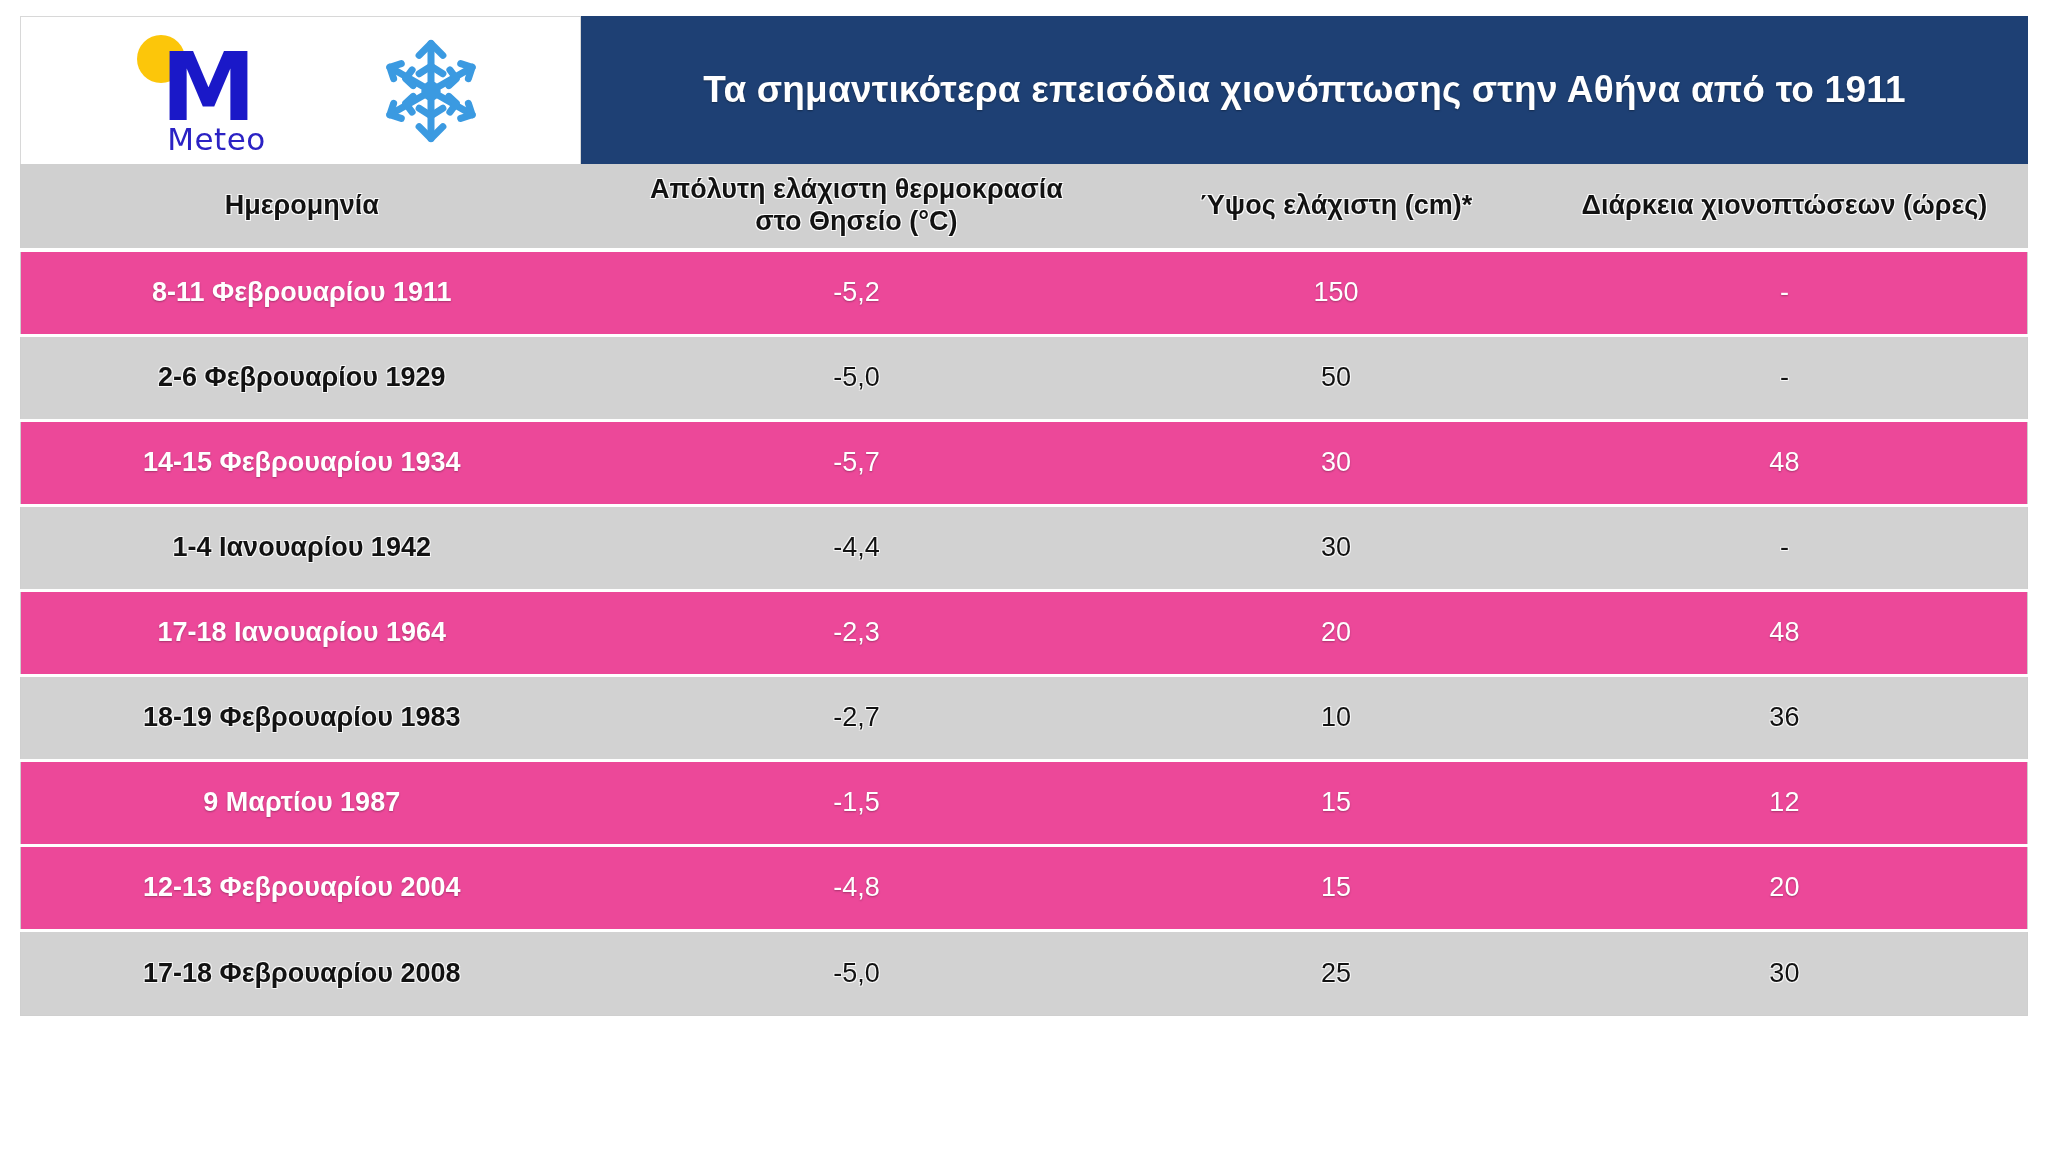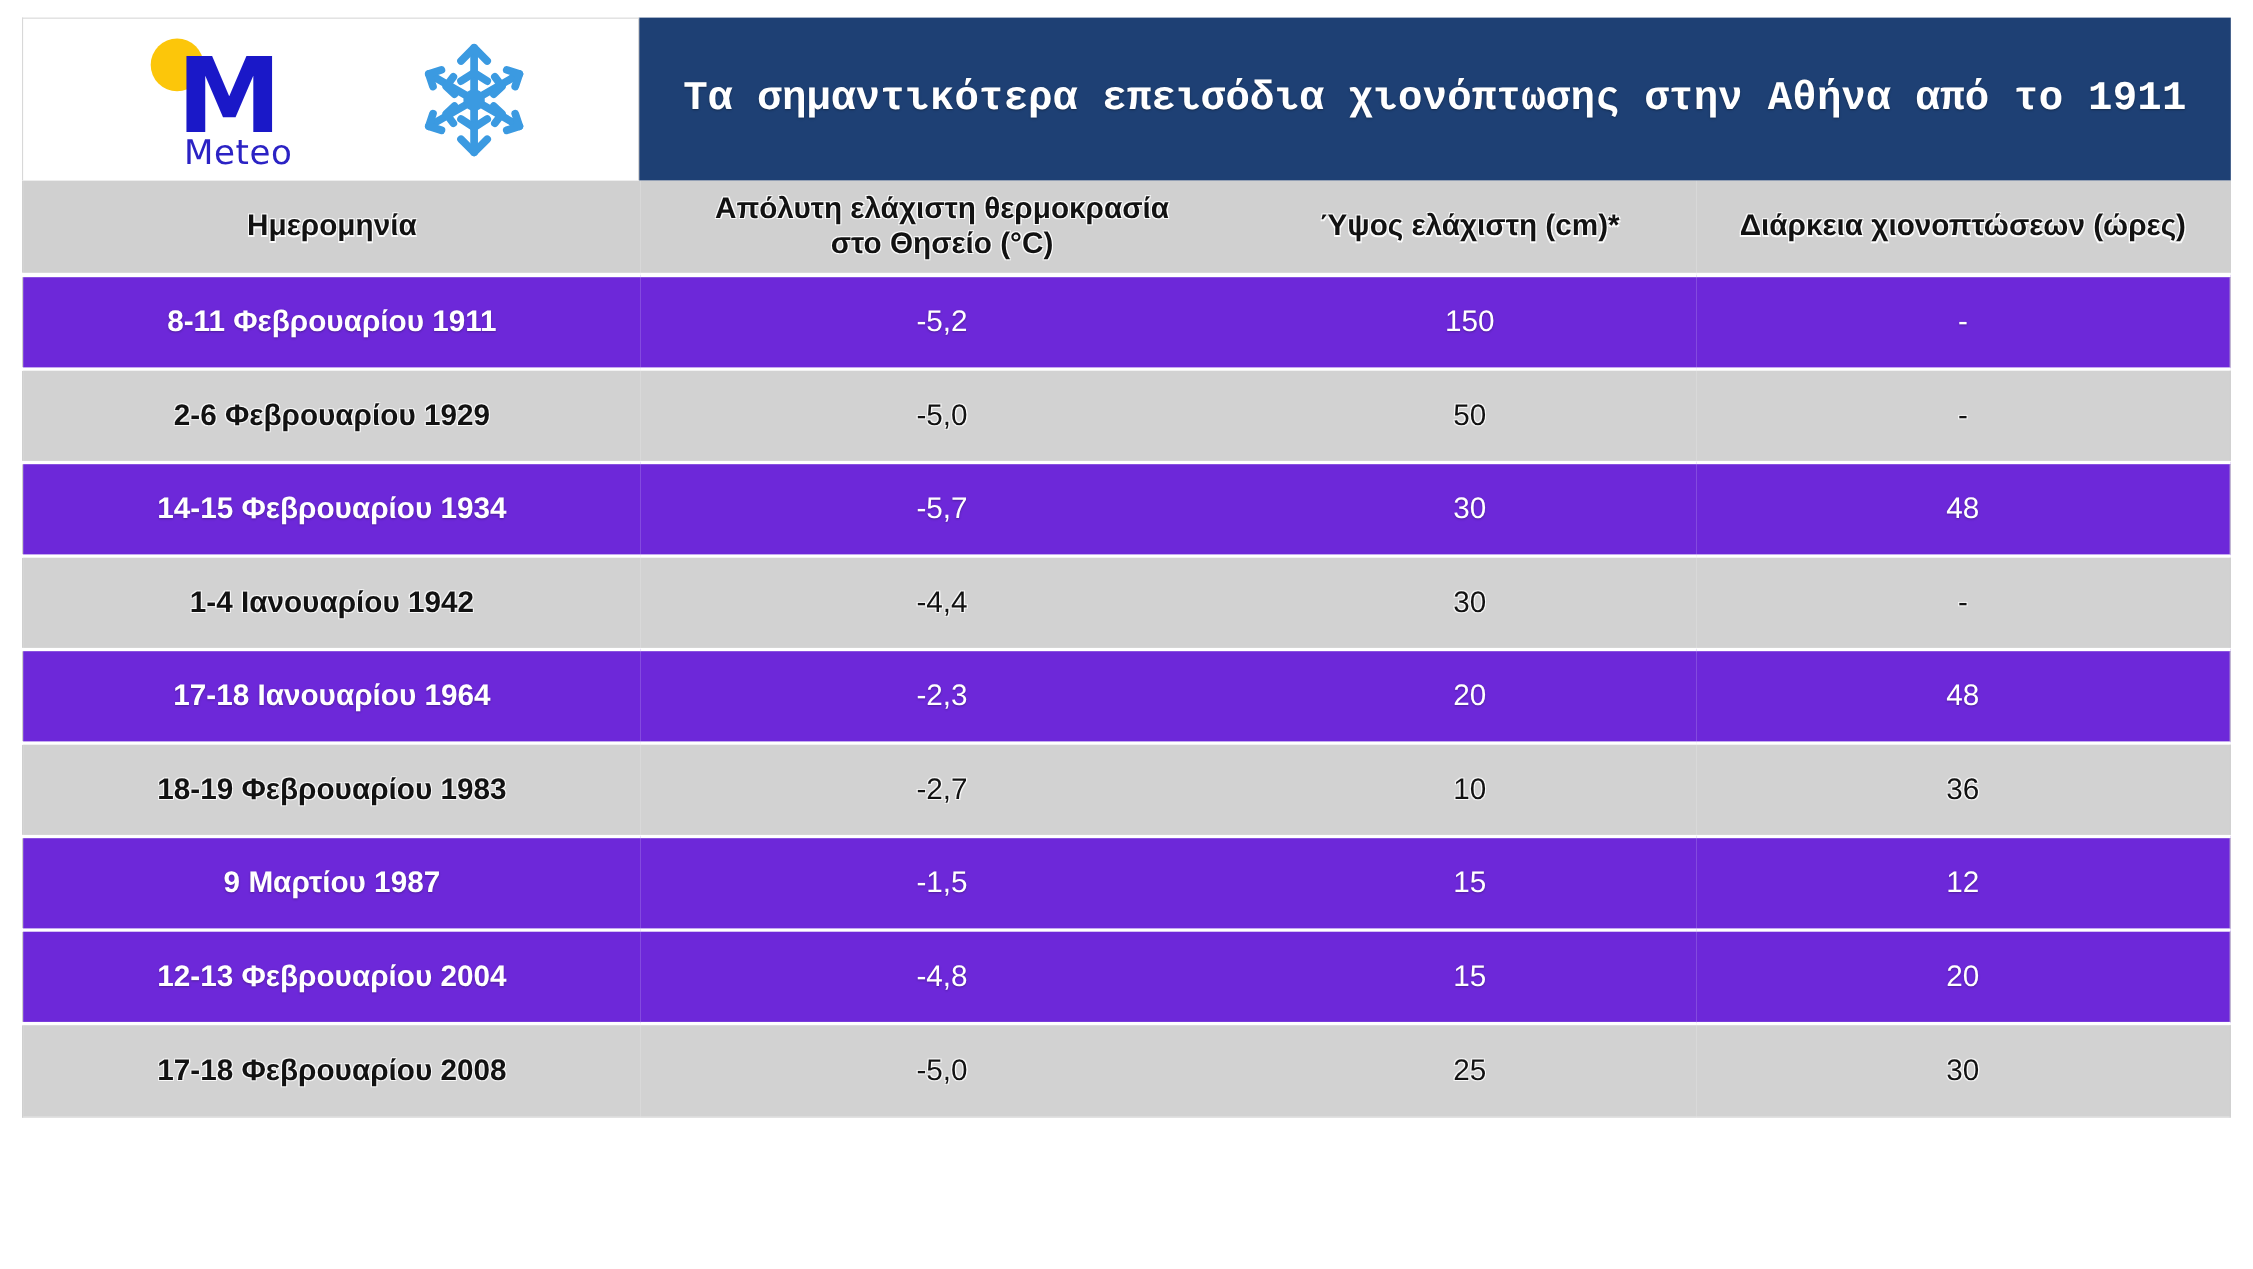--- a/index.html
+++ b/index.html
@@ -105,21 +105,20 @@
     box-sizing: border-box;
     padding: 0 28px;
   }
   .title-text {
     color: #ffffff;
     font-size: 37px;
     font-weight: 700;
     letter-spacing: 0.2px;
     text-align: center;
     text-shadow: 0 1px 2px rgba(0,0,0,0.35);
-    font-family: Liberation Mono, monospace;
   }
 
   
   .table {
     width: 100%;
     border-collapse: collapse;
     table-layout: fixed;
     border: 1px solid #cfcfcf;
     border-top: none;
     box-sizing: border-box;
@@ -157,21 +156,21 @@
     border-bottom: 3px solid #ffffff;
   }
   .table tbody tr:last-child td { border-bottom: none; }
 
   .table tbody td.date-cell {
     font-weight: 700;
     text-align: center;
   }
 
   tr.row-dark td {
-    background: #6d28d9;
+    background: #ec4899;
     color: #ffffff;
     text-shadow: 0 1px 2px rgba(0,0,0,0.3);
   }
   tr.row-light td {
     background: #d2d2d2;
     color: #121212;
     text-shadow:
       -1px -1px 0 rgba(255,255,255,0.7),
        1px -1px 0 rgba(255,255,255,0.7),
       -1px  1px 0 rgba(255,255,255,0.7),

